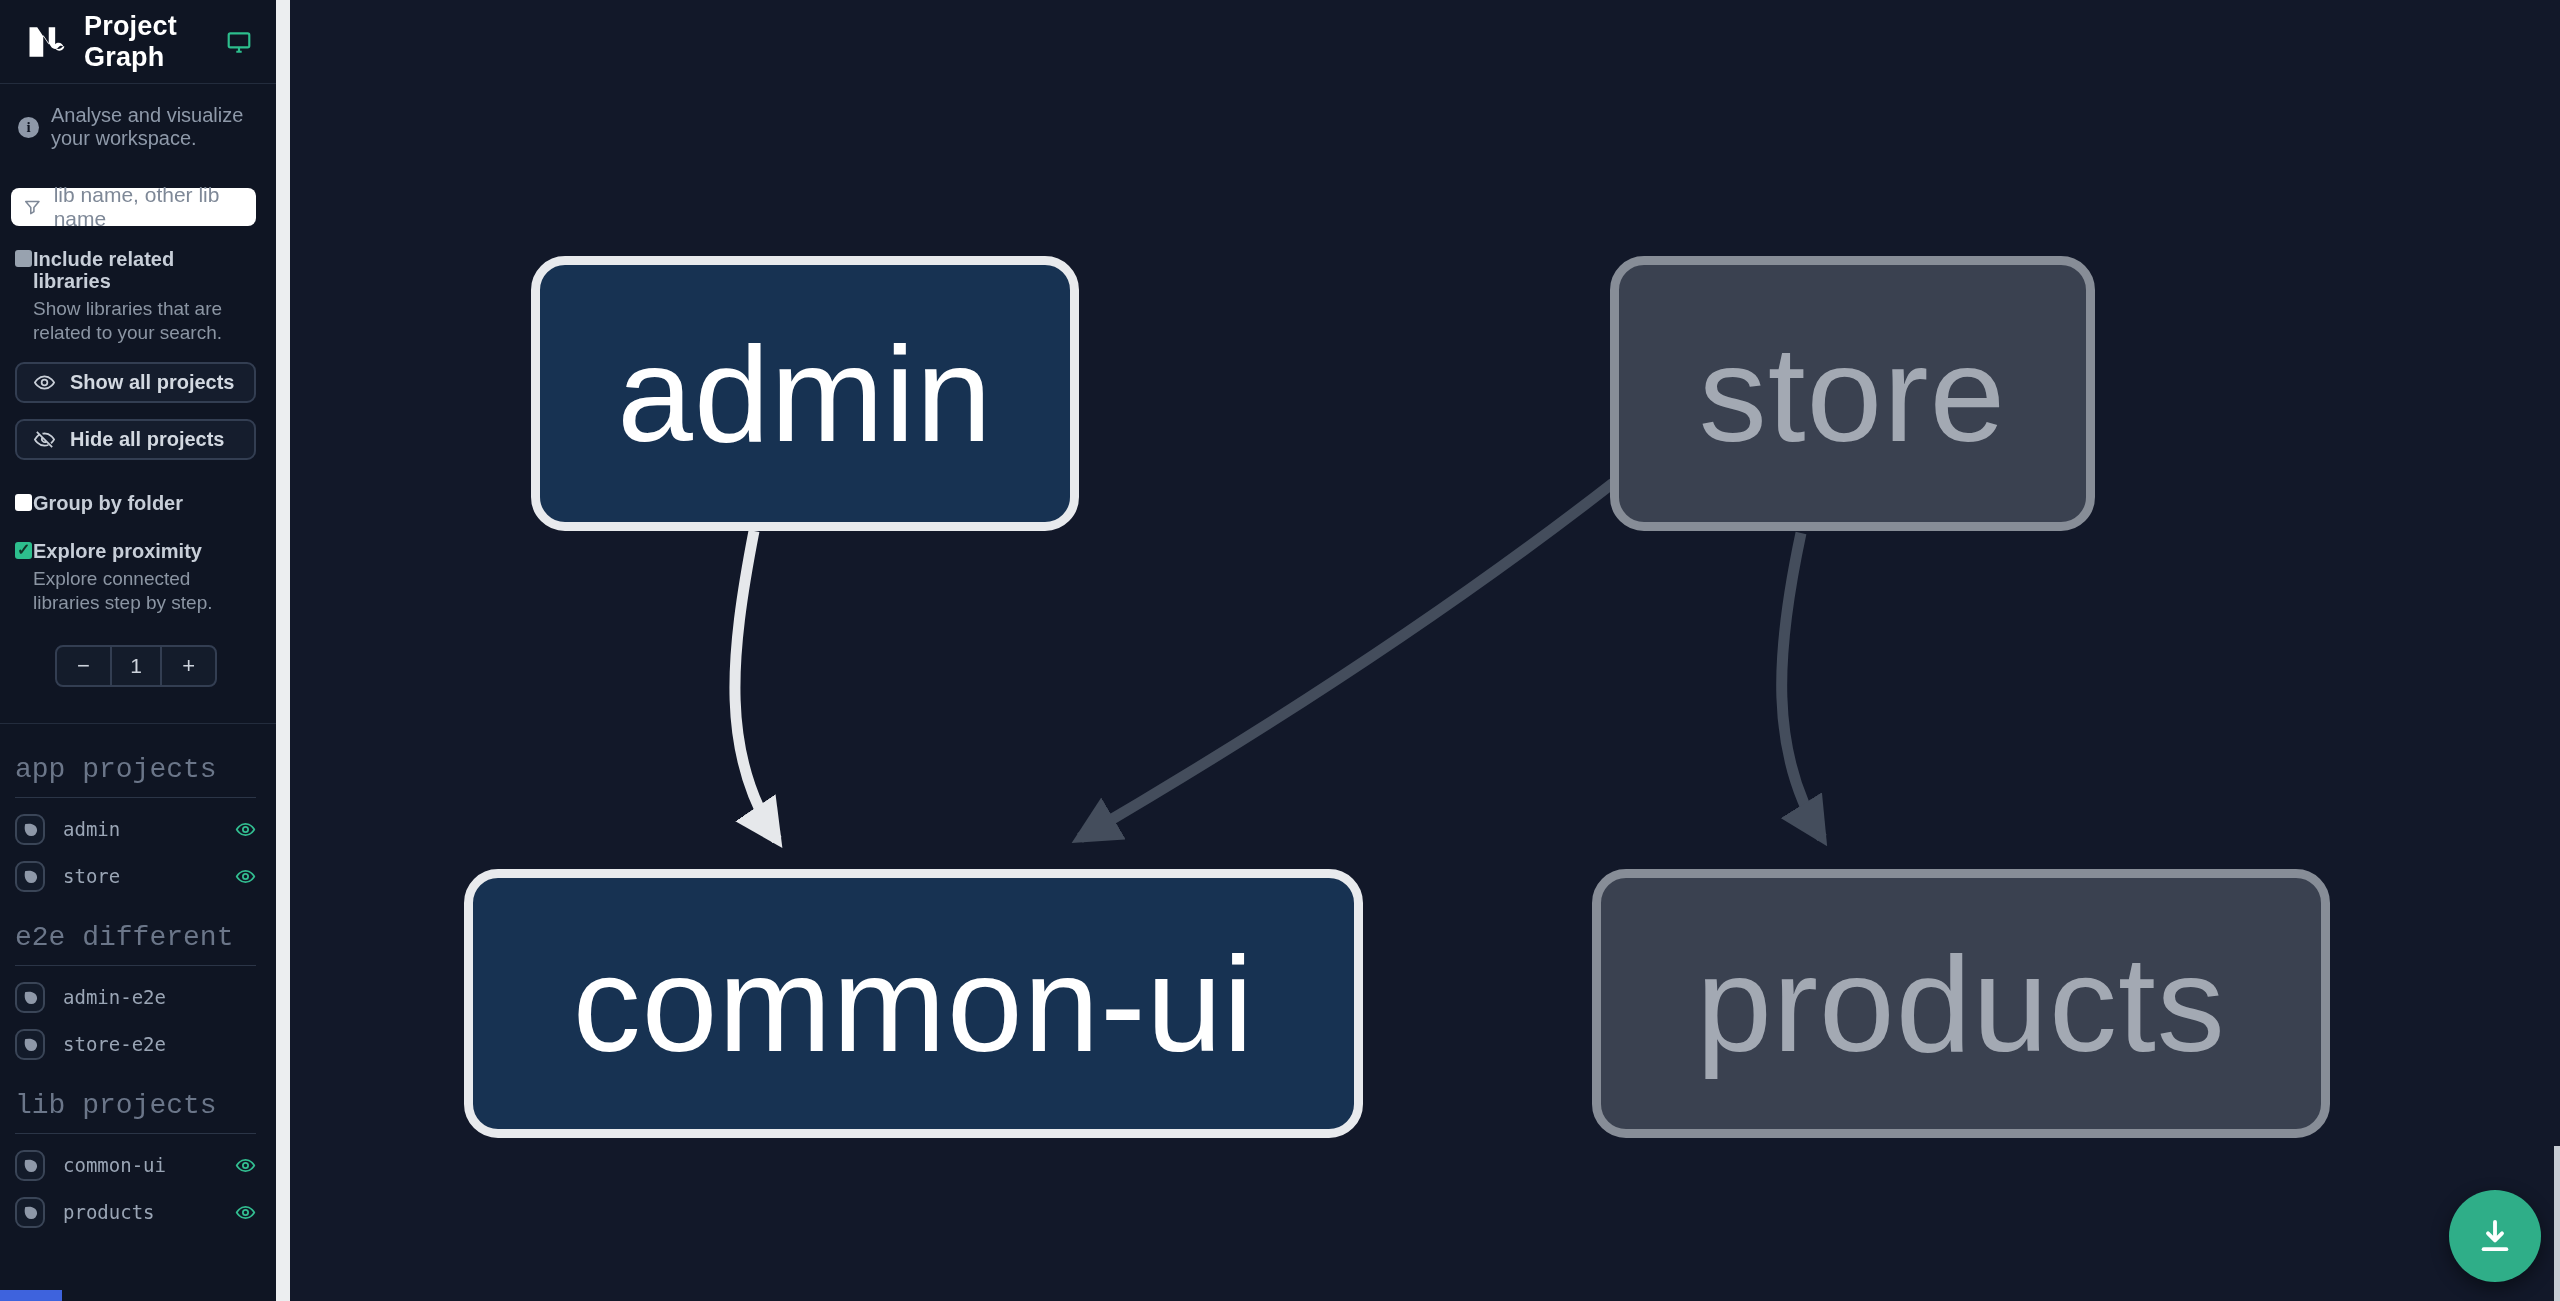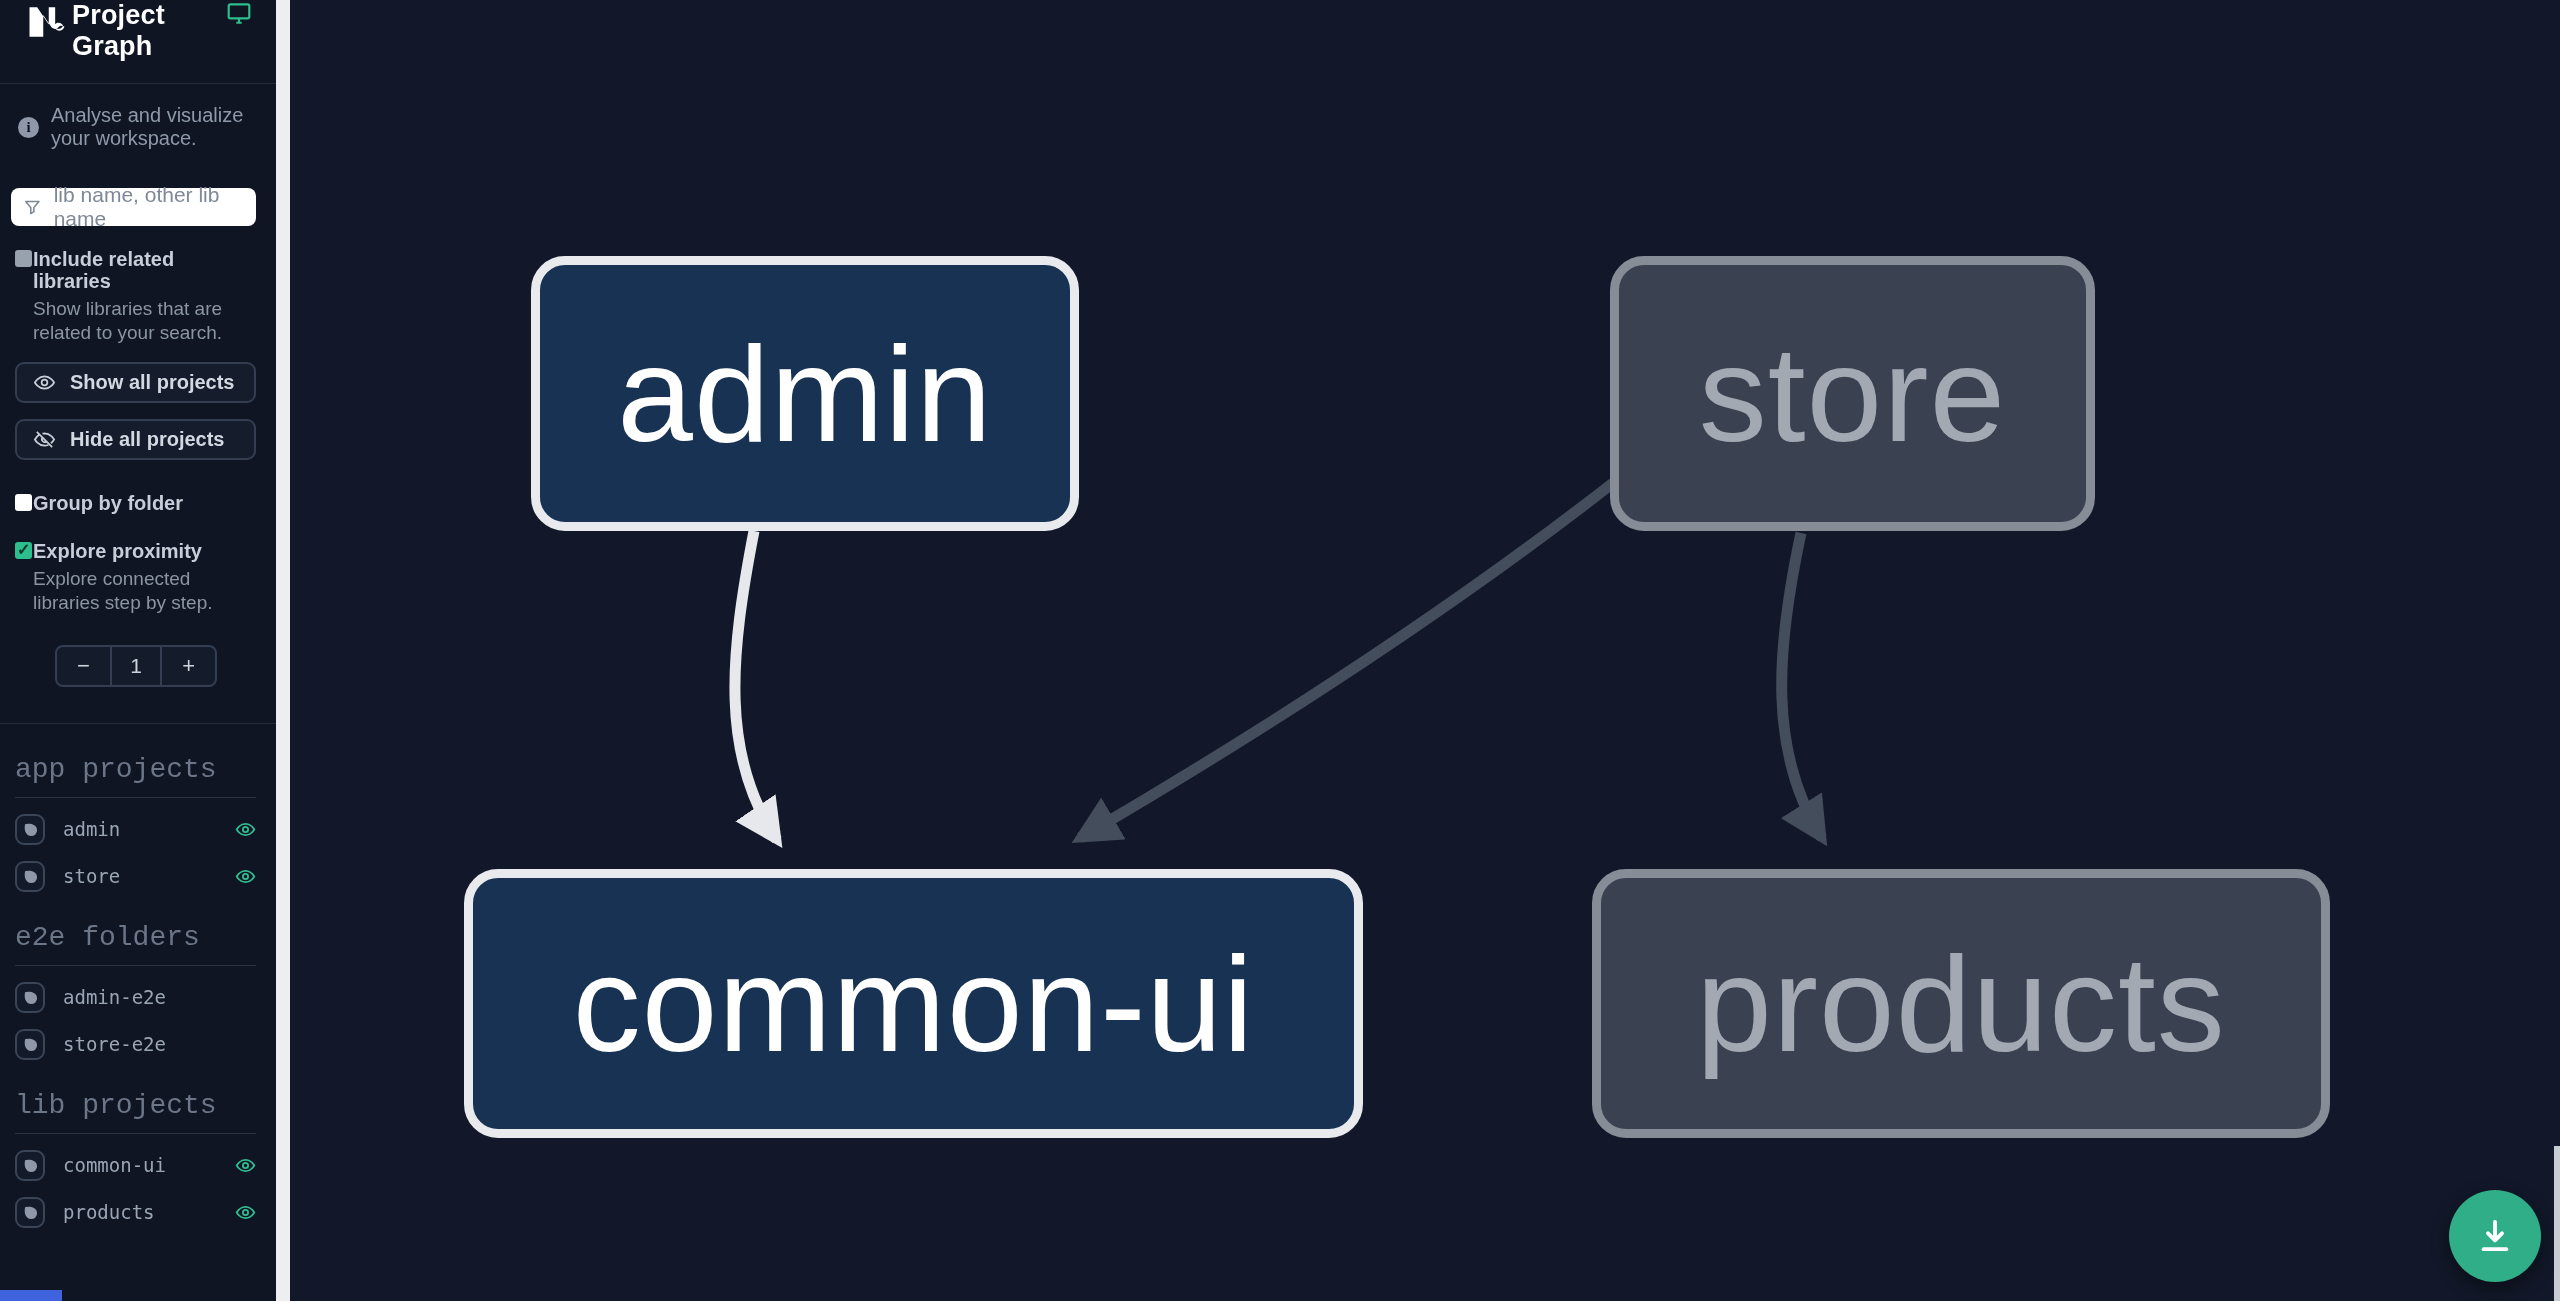--- a/index.html
+++ b/index.html
@@ -3,21 +3,21 @@
 <meta charset="utf-8">
 <style>
   * { margin:0; padding:0; box-sizing:border-box; }
   html,body { width:2560px; height:1301px; overflow:hidden; }
   body { background:#121829; font-family:"Liberation Sans", sans-serif; position:relative; }
 
   
   .sidebar { position:absolute; left:0; top:0; width:276px; height:100%; background:#0f1523; z-index:3; }
   .v-divider { position:absolute; left:276px; top:0; width:14px; height:100%; background:#eceef0; z-index:4; }
 
-  .sb-header { height:84px; display:flex; gap:4px; padding:0 24px; border-bottom:1px solid #232c3d; }
+  .sb-header { height:84px; display:flex; align-items:center; gap:16px; padding:0 24px; border-bottom:1px solid #232c3d; }
   .nx-logo { width:44px; height:44px; flex:0 0 auto; }
   .sb-title { color:#ffffff; font-size:27px; font-weight:bold; letter-spacing:.2px; flex:1; }
   .monitor-btn { width:26px; height:26px; flex:0 0 auto; cursor:pointer; }
 
   .intro-row { display:flex; align-items:center; gap:12px; padding:20px 18px 0 18px; color:#8e99a9; font-size:20px; }
   .info-badge { width:21px; height:21px; border-radius:50%; background:#8e98a8; color:#0f1523; font-size:15px; font-weight:bold; display:flex; align-items:center; justify-content:center; font-family:"Liberation Serif", serif; flex:0 0 auto; }
 
   .search-box { margin:38px 20px 0 11px; height:38px; background:#ffffff; border-radius:8px; display:flex; align-items:center; gap:12px; padding:0 12px; }
   .search-box .ph { color:#7e8897; font-size:21px; }
 
@@ -158,21 +158,21 @@
           <path fill="#8e98a8" transform="rotate(135 12 12)" d="M11.54 22.35l.1.06a.76.76 0 0 0 .72 0l.1-.06a17 17 0 0 0 1.15-.74 19.6 19.6 0 0 0 2.68-2.28c1.94-2 3.96-4.98 3.96-8.83a8.25 8.25 0 0 0-16.5 0c0 3.85 2.02 6.84 3.96 8.83a19.6 19.6 0 0 0 3.83 3.02zM12 13.5a3 3 0 1 0 0-6 3 3 0 0 0 0 6z"></path>
         </svg>
       </div>
       <div class="proj-name">store</div>
       <svg class="eye-btn" viewBox="0 0 24 24" fill="none" stroke="#32bd90" stroke-width="2">
         <path d="M2 12s3.5-6.5 10-6.5S22 12 22 12s-3.5 6.5-10 6.5S2 12 2 12z"></path>
         <circle cx="12" cy="12" r="3"></circle>
       </svg>
     </div>
 
-    <div class="sec-heading">e2e folders</div>
+    <div class="sec-heading">e2e different</div>
 
     <div class="proj-row">
       <div class="proj-badge">
         <svg viewBox="0 0 24 24">
           <path fill="#8e98a8" transform="rotate(135 12 12)" d="M11.54 22.35l.1.06a.76.76 0 0 0 .72 0l.1-.06a17 17 0 0 0 1.15-.74 19.6 19.6 0 0 0 2.68-2.28c1.94-2 3.96-4.98 3.96-8.83a8.25 8.25 0 0 0-16.5 0c0 3.85 2.02 6.84 3.96 8.83a19.6 19.6 0 0 0 3.83 3.02zM12 13.5a3 3 0 1 0 0-6 3 3 0 0 0 0 6z"></path>
         </svg>
       </div>
       <div class="proj-name">admin-e2e</div>
     </div>
 

